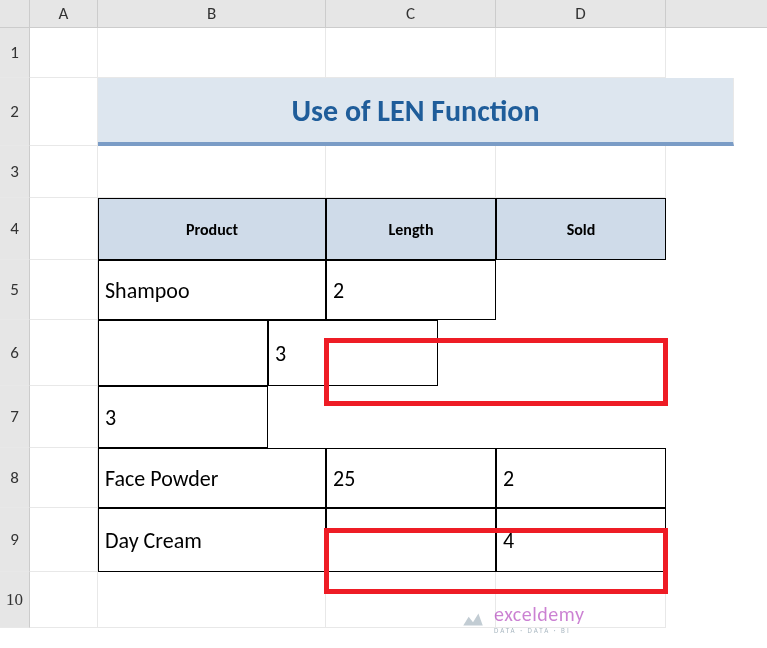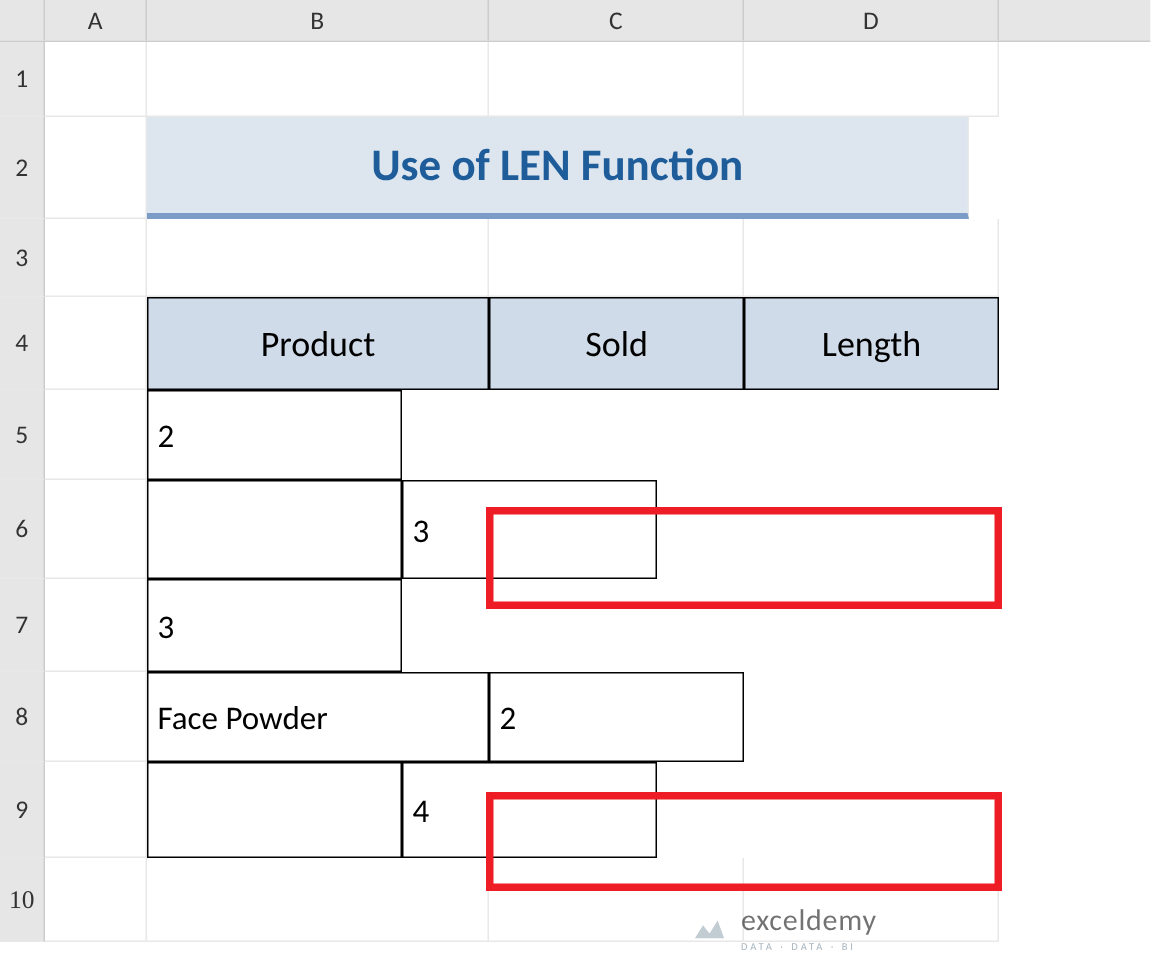--- a/index.html
+++ b/index.html
@@ -54,27 +54,27 @@
     .row { display: flex; position: relative; }
     .cell { border-right: 1px solid #e8e8e8; border-bottom: 1px solid #e8e8e8; display: flex; align-items: center; padding: 0 6px; font-size: 22px; }
     
     .title-merge {
       font-size: 30px;
       font-weight: bold;
       color: #1f5d9a;
       background: #dde6ef;
       border-bottom: 4px solid #7a9cc6;
       justify-content: center;
-      width: 548px;
+      width: 636px;
     }
     
     .th {
       background: #cfdbe9;
-      font-weight: normal;
-      font-size: 24px;
+      font-weight: bold;
+      font-size: 16px;
       justify-content: center;
       border: 1px solid #000;
     }
     .td {
       border: 1px solid #000;
       font-size: 22px;
       background: #fff;
     }
     
     .highlight-box {
@@ -90,21 +90,21 @@
       position: absolute;
       left: 460px; top: 602px;
       display: flex;
       align-items: center;
       gap: 8px;
       opacity: 0.55;
     }
     .wm-icon {
       width: 26px; height: 26px;
     }
-    .wm-text { font-size: 20px; color: #000000; font-weight: 500; letter-spacing: 0.5px; }
+    .wm-text { font-size: 20px; color: #a21caf; font-weight: 500; letter-spacing: 0.5px; }
     .wm-sub { font-size: 7px; color: #5f7a8c; letter-spacing: 2px; }
   </style>
 </head>
 <body>
 
 <div class="grid-container">
 
   <div class="col-headers">
     <div class="corner"></div>
     <div class="col-h col-A">A</div>
@@ -139,43 +139,46 @@
     </div>
     <div class="row r3">
       <div class="cell col-A"></div>
       <div class="cell col-B"></div>
       <div class="cell col-C"></div>
       <div class="cell col-D"></div>
     </div>
     <div class="row r4">
       <div class="cell col-A"></div>
       <div class="cell th col-B">Product</div>
+      <div class="cell th col-D">Length</div>
       <div class="cell th col-C">Sold</div>
-      <div class="cell th col-D">Length</div>
     </div>
     <div class="row r5">
       <div class="cell col-A"></div>
+      <div class="cell td col-B">Shampoo</div>
       <div class="cell td col-D">2</div>
     </div>
     <div class="row r6">
       <div class="cell col-A"></div>
       <div class="cell td col-C"></div>
       <div class="cell td col-D">3</div>
     </div>
     <div class="row r7">
       <div class="cell col-A"></div>
       <div class="cell td col-D">3</div>
     </div>
     <div class="row r8">
       <div class="cell col-A"></div>
       <div class="cell td col-B">Face Powder</div>
+      <div class="cell td col-C">25</div>
       <div class="cell td col-D">2</div>
     </div>
     <div class="row r9">
       <div class="cell col-A"></div>
+      <div class="cell td col-B">Day Cream</div>
       <div class="cell td col-C"></div>
       <div class="cell td col-D">4</div>
     </div>
     <div class="row r10">
       <div class="cell col-A"></div>
       <div class="cell col-B"></div>
       <div class="cell col-C"></div>
       <div class="cell col-D"></div>
     </div>
   </div>

